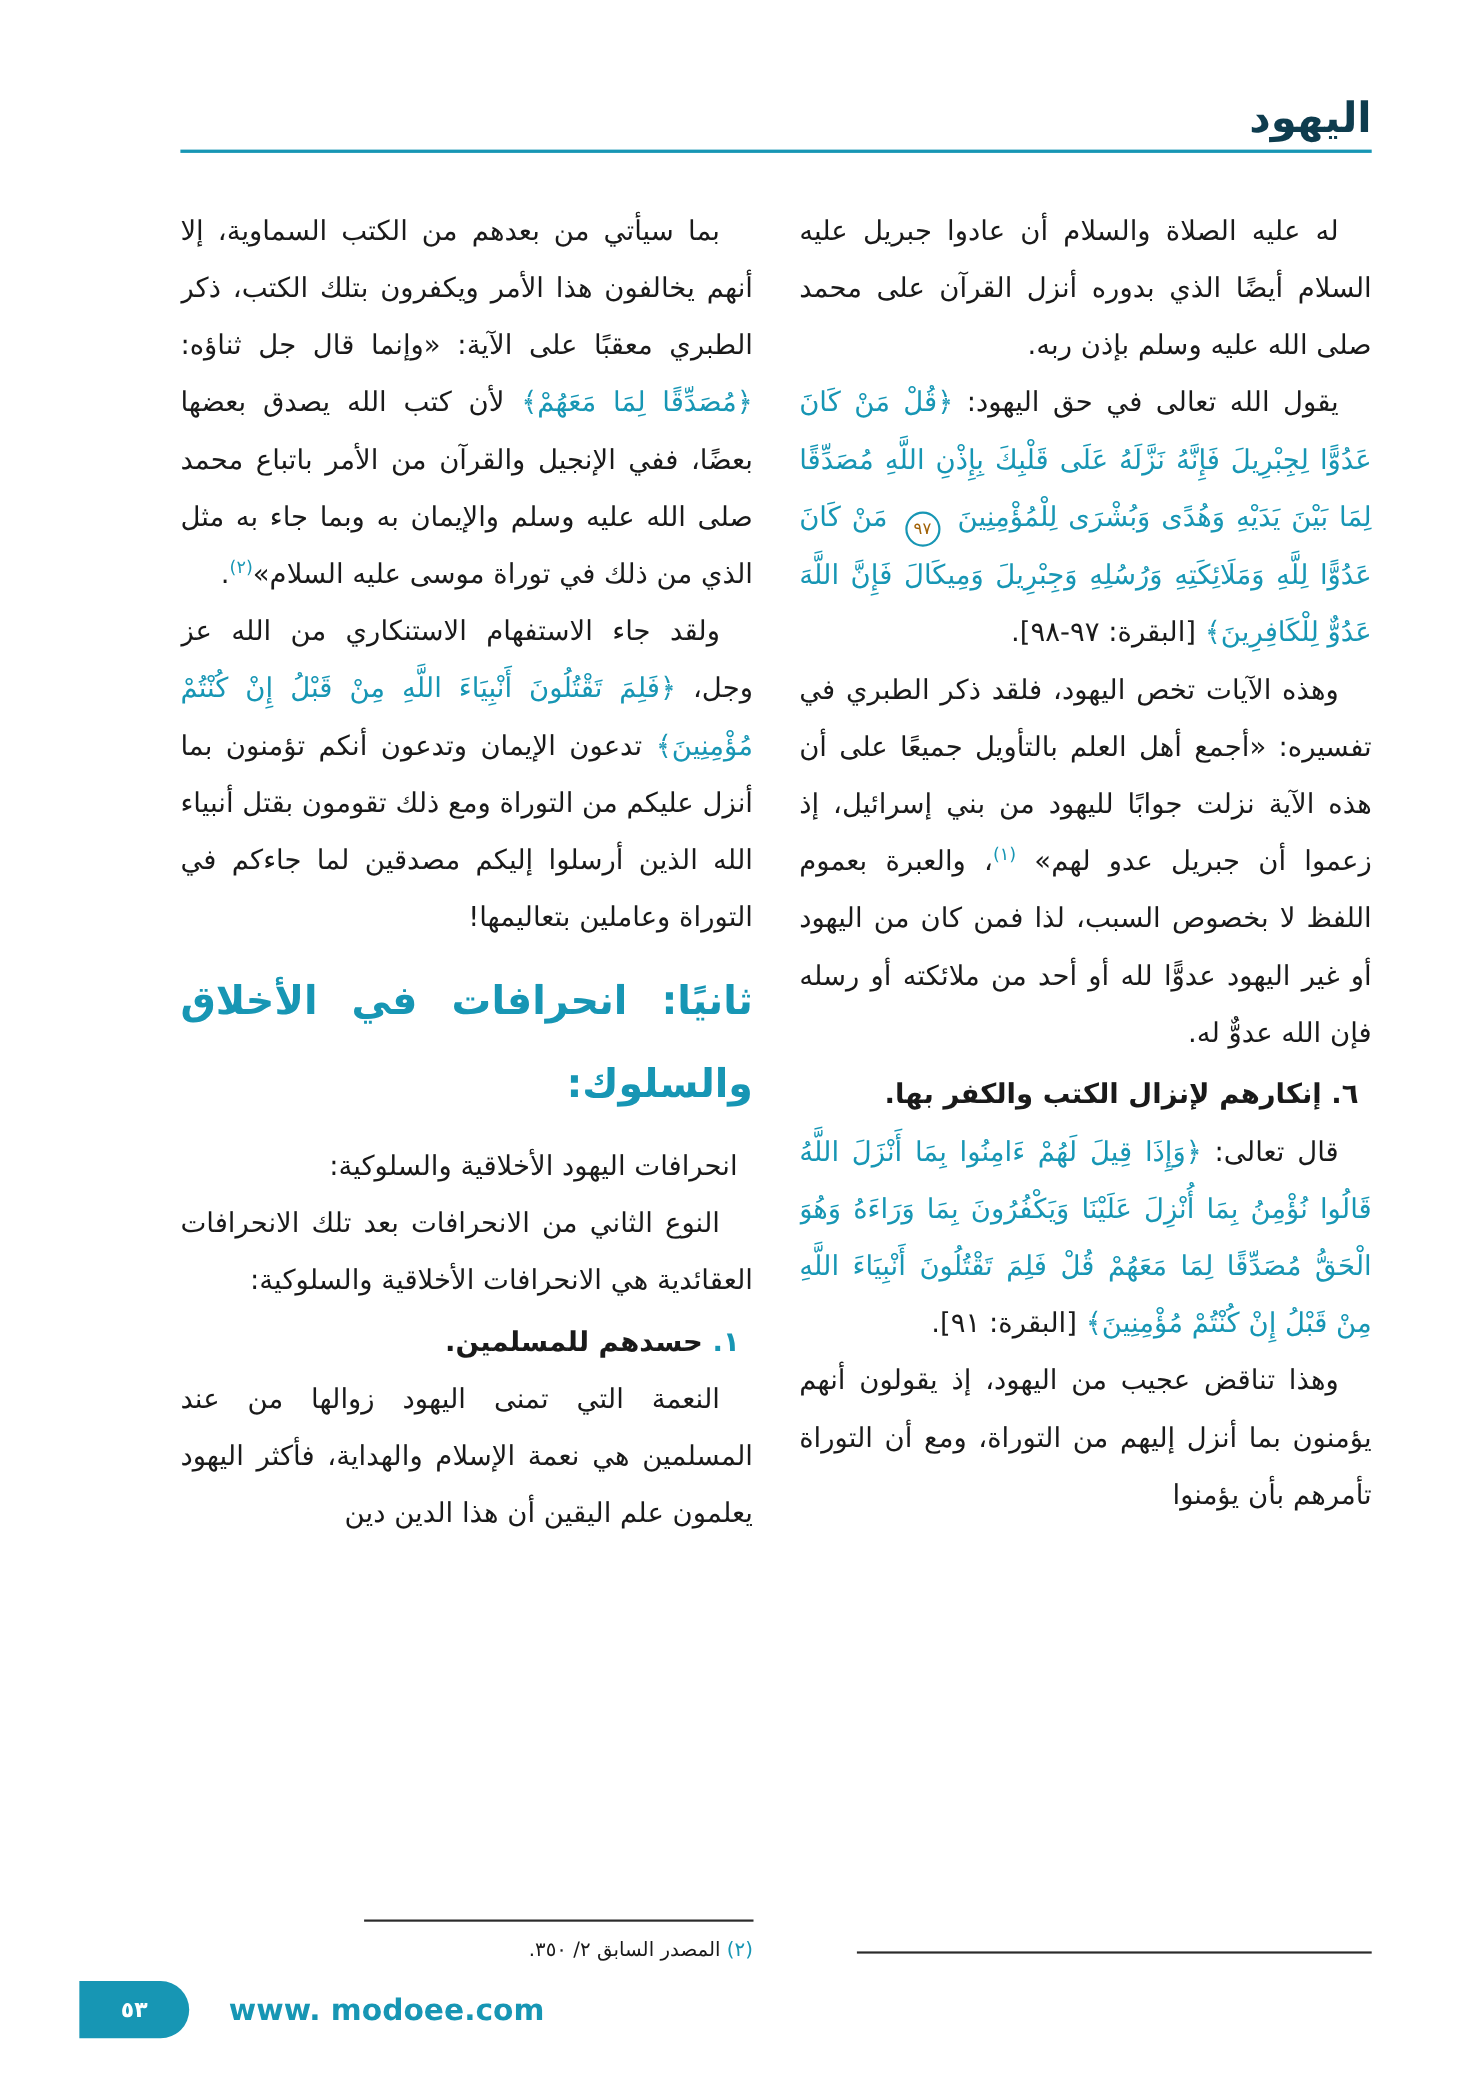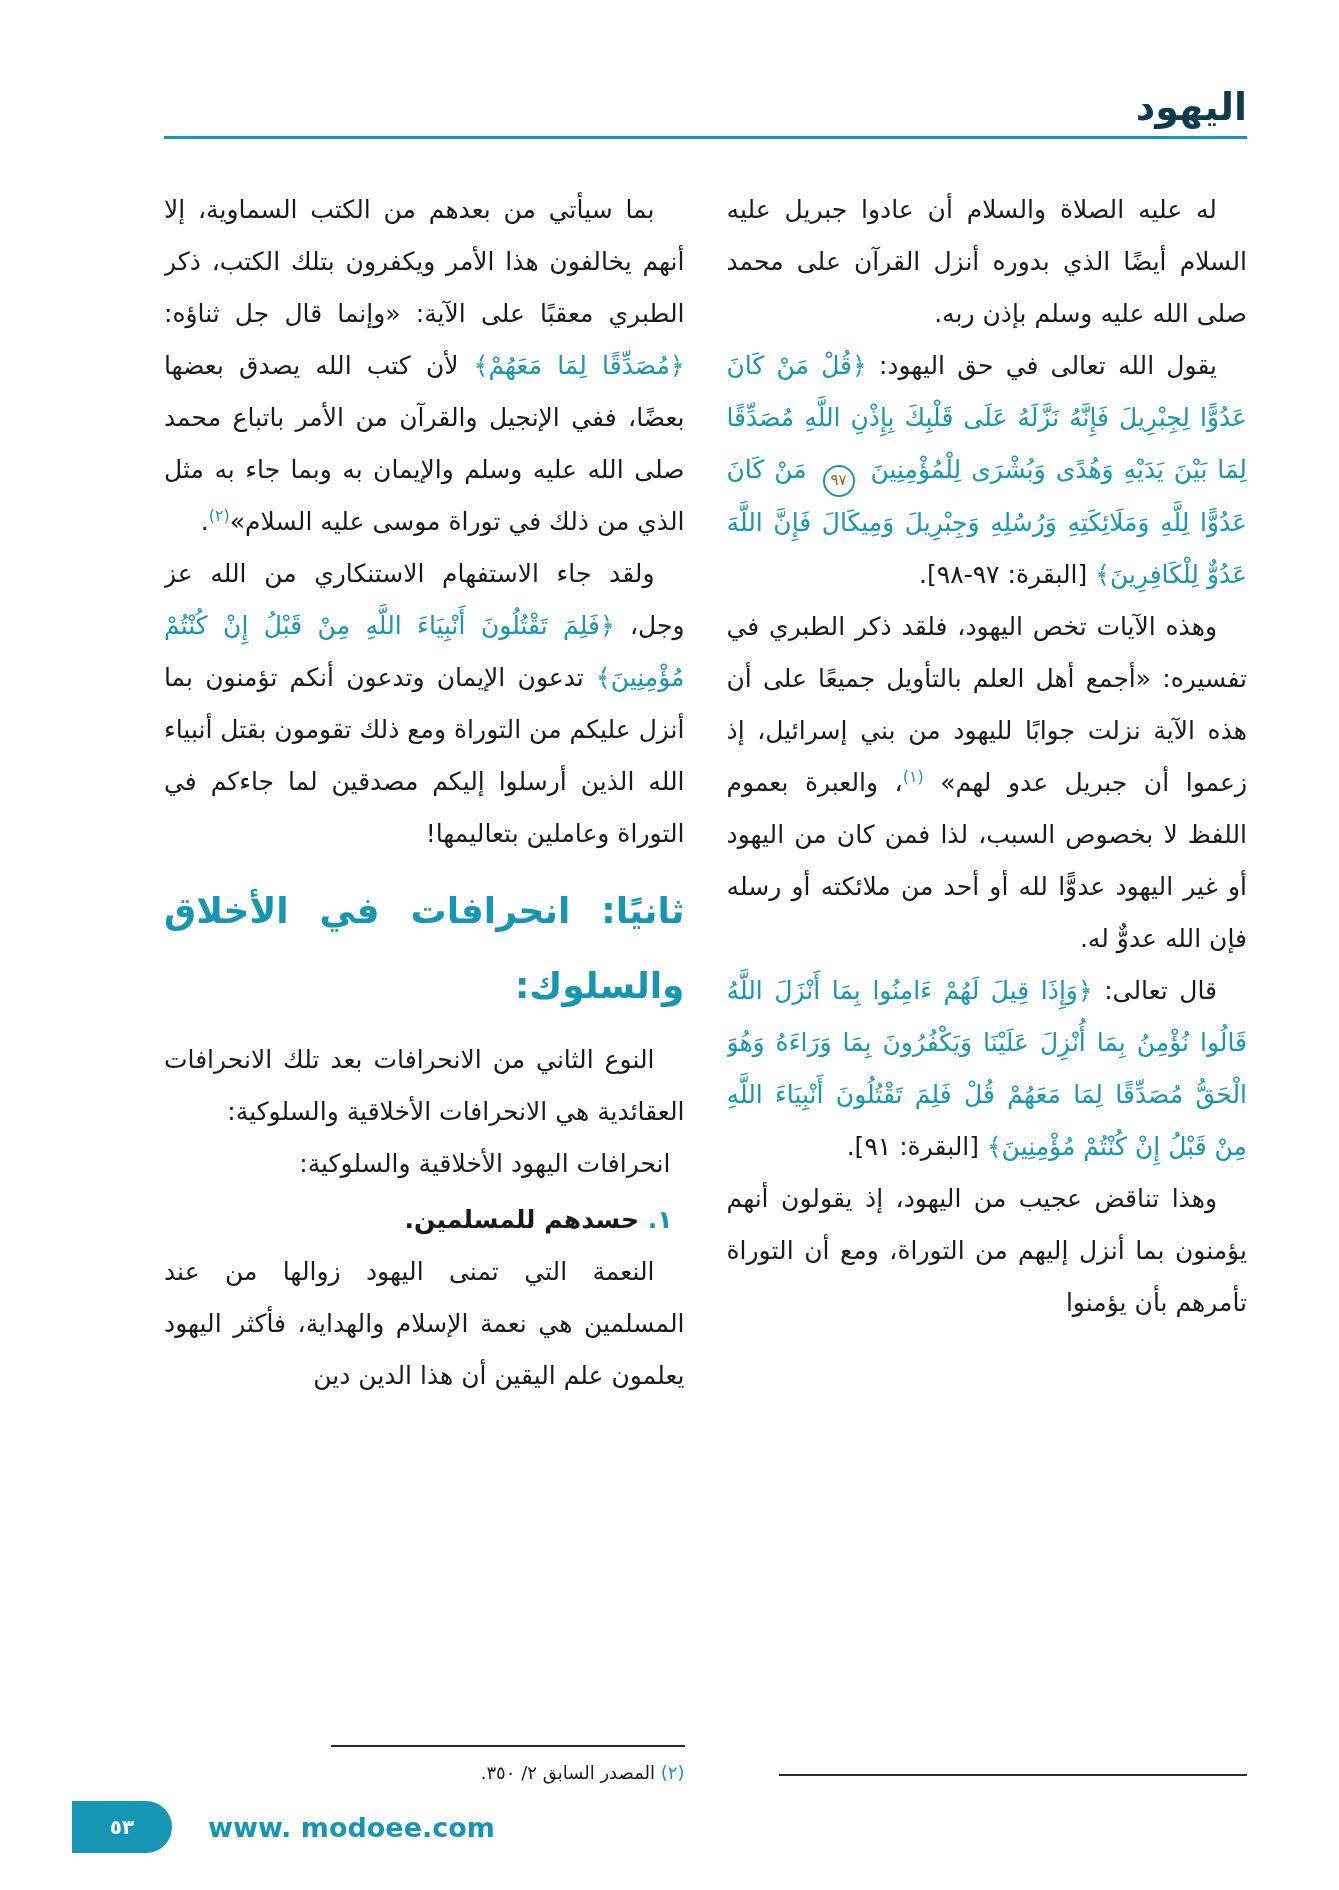--- a/index.html
+++ b/index.html
@@ -128,43 +128,44 @@
 
     <section class="column">
       <div class="col-body">
 
         <p class="para"><span>له عليه الصلاة والسلام أن عادوا جبريل عليه السلام أيضًا الذي بدوره أنزل القرآن على محمد صلى الله عليه وسلم بإذن ربه.</span></p>
 
         <p class="para"><span>يقول الله تعالى في حق اليهود: </span><span class="quran">﴿قُلْ مَنْ كَانَ عَدُوًّا لِجِبْرِيلَ فَإِنَّهُ نَزَّلَهُ عَلَى قَلْبِكَ بِإِذْنِ اللَّهِ مُصَدِّقًا لِمَا بَيْنَ يَدَيْهِ وَهُدًى وَبُشْرَى لِلْمُؤْمِنِينَ </span><span class="ayah-mark">٩٧</span><span class="quran"> مَنْ كَانَ عَدُوًّا لِلَّهِ وَمَلَائِكَتِهِ وَرُسُلِهِ وَجِبْرِيلَ وَمِيكَالَ فَإِنَّ اللَّهَ عَدُوٌّ لِلْكَافِرِينَ﴾</span><span> [البقرة: ٩٧-٩٨].</span></p>
 
         <p class="para"><span>وهذه الآيات تخص اليهود، فلقد ذكر الطبري في تفسيره: «أجمع أهل العلم بالتأويل جميعًا على أن هذه الآية نزلت جوابًا لليهود من بني إسرائيل، إذ زعموا أن جبريل عدو لهم» </span><span class="fn-ref">(١)</span><span>، والعبرة بعموم اللفظ لا بخصوص السبب، لذا فمن كان من اليهود أو غير اليهود عدوًّا لله أو أحد من ملائكته أو رسله فإن الله عدوٌّ له.</span></p>
 
+        <p class="para heading-bold"><span>٦. إنكارهم لإنزال الكتب والكفر بها.</span></p>
 
         <p class="para"><span>قال تعالى: </span><span class="quran">﴿وَإِذَا قِيلَ لَهُمْ ءَامِنُوا بِمَا أَنْزَلَ اللَّهُ قَالُوا نُؤْمِنُ بِمَا أُنْزِلَ عَلَيْنَا وَيَكْفُرُونَ بِمَا وَرَاءَهُ وَهُوَ الْحَقُّ مُصَدِّقًا لِمَا مَعَهُمْ قُلْ فَلِمَ تَقْتُلُونَ أَنْبِيَاءَ اللَّهِ مِنْ قَبْلُ إِنْ كُنْتُمْ مُؤْمِنِينَ﴾</span><span> [البقرة: ٩١].</span></p>
 
         <p class="para"><span>وهذا تناقض عجيب من اليهود، إذ يقولون أنهم يؤمنون بما أنزل إليهم من التوراة، ومع أن التوراة تأمرهم بأن يؤمنوا</span></p>
 
       </div>
       <div class="footnote">
         <div class="fn-rule wide"></div>
       </div>
     </section>
 
     <section class="column">
       <div class="col-body">
 
         <p class="para"><span>بما سيأتي من بعدهم من الكتب السماوية، إلا أنهم يخالفون هذا الأمر ويكفرون بتلك الكتب، ذكر الطبري معقبًا على الآية: «وإنما قال جل ثناؤه: </span><span class="quran">﴿مُصَدِّقًا لِمَا مَعَهُمْ﴾</span><span> لأن كتب الله يصدق بعضها بعضًا، ففي الإنجيل والقرآن من الأمر باتباع محمد صلى الله عليه وسلم والإيمان به وبما جاء به مثل الذي من ذلك في توراة موسى عليه السلام»</span><span class="fn-ref">(٢)</span><span>.</span></p>
 
         <p class="para"><span>ولقد جاء الاستفهام الاستنكاري من الله عز وجل، </span><span class="quran">﴿فَلِمَ تَقْتُلُونَ أَنْبِيَاءَ اللَّهِ مِنْ قَبْلُ إِنْ كُنْتُمْ مُؤْمِنِينَ﴾</span><span> تدعون الإيمان وتدعون أنكم تؤمنون بما أنزل عليكم من التوراة ومع ذلك تقومون بقتل أنبياء الله الذين أرسلوا إليكم مصدقين لما جاءكم في التوراة وعاملين بتعاليمها!</span></p>
 
         <p class="para heading-teal"><span>ثانيًا: انحرافات في الأخلاق والسلوك:</span></p>
 
+        <p class="para subhead"><span>انحرافات اليهود الأخلاقية والسلوكية:</span></p>
+
         <p class="para"><span>النوع الثاني من الانحرافات بعد تلك الانحرافات العقائدية هي الانحرافات الأخلاقية والسلوكية:</span></p>
-
-        <p class="para subhead"><span>انحرافات اليهود الأخلاقية والسلوكية:</span></p>
 
         <p class="para heading-bold"><span class="num-teal">١. </span><span class="bold-black">حسدهم للمسلمين.</span></p>
 
         <p class="para"><span>النعمة التي تمنى اليهود زوالها من عند المسلمين هي نعمة الإسلام والهداية، فأكثر اليهود يعلمون علم اليقين أن هذا الدين دين</span></p>
 
       </div>
       <div class="footnote">
         <div class="fn-rule narrow"></div>
         <p class="fn-text"><span class="fn-marker">(٢)</span><span> المصدر السابق ٢/ ٣٥٠.</span></p>
       </div>

